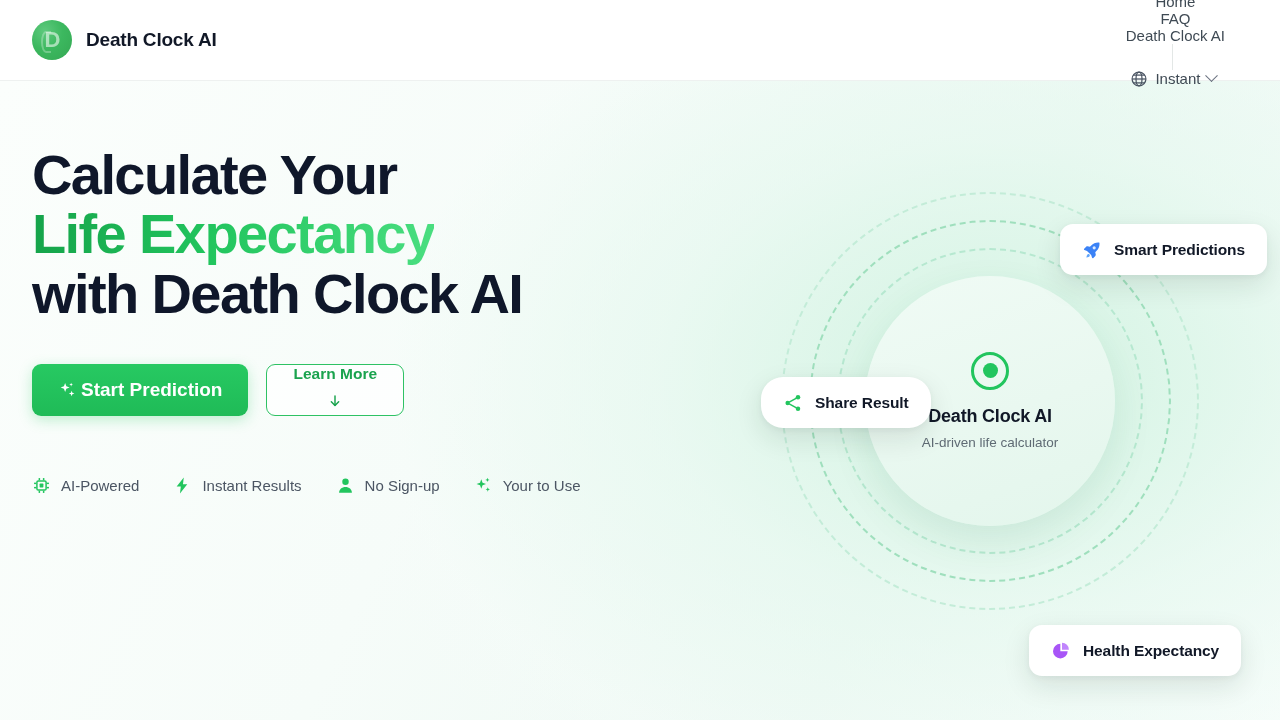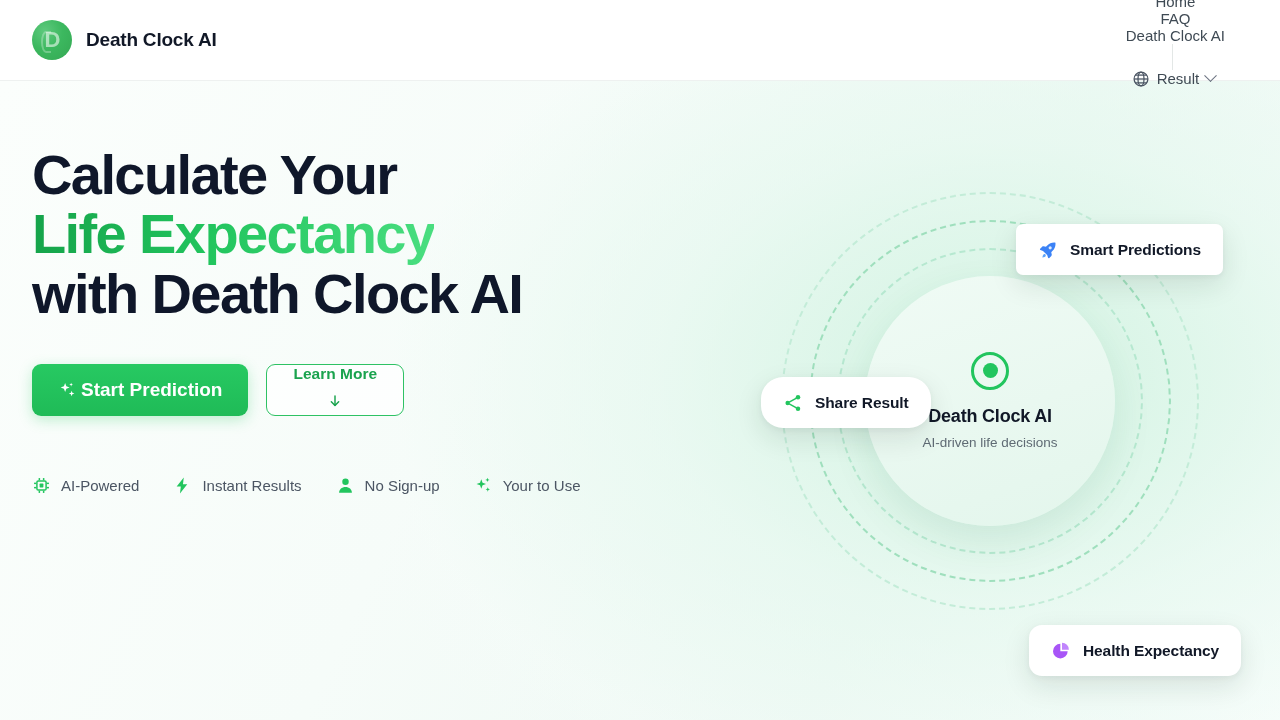--- a/index.html
+++ b/index.html
@@ -118,21 +118,21 @@
   #core-sub { margin-top:8px; font-size:13.5px; color:#5f6b74; }
 
   
   .fcard {
     position:absolute; background:#ffffff; border-radius:13px;
     box-shadow:0 10px 28px rgba(15,40,30,0.11), 0 2px 6px rgba(15,40,30,0.05);
     display:flex; align-items:center; gap:12px;
     padding:0 22px; height:51px; white-space:nowrap;
   }
   .fcard-label { font-size:15.5px; font-weight:bold; color:#111827; letter-spacing:-0.1px; }
-  #card-smart  { left:1016px; top:143px;border-radius:7px; }
+  #card-smart  { left:1060px; top:143px; }
   #card-share  { left:761px; top:296px;border-radius:22px; }
   #card-health { left:1029px; top:544px; }
 
   svg { display:block; }
 </style>
 </head>
 <body>
 
 <div id="header">
   <div id="brand">
@@ -150,21 +150,21 @@
     <div id="lang-switch">
       <span>
         <svg width="18" height="18" viewBox="0 0 24 24" fill="none" stroke="#4b5563" stroke-width="1.7">
           <circle cx="12" cy="12" r="9.2"></circle>
           <ellipse cx="12" cy="12" rx="4" ry="9.2"></ellipse>
           <line x1="2.9" y1="12" x2="21.1" y2="12"></line>
           <line x1="4.4" y1="6.8" x2="19.6" y2="6.8"></line>
           <line x1="4.4" y1="17.2" x2="19.6" y2="17.2"></line>
         </svg>
       </span>
-      <span id="lang-label">Result</span>
+      <span id="lang-label">Instant</span>
       <span class="chev"></span>
     </div>
   </nav>
 </div>
 
 <div id="hero">
 
   <div id="left-col">
     <h1 id="headline">
       <span>Calculate Your</span><br>
@@ -250,21 +250,21 @@
   <div id="visual">
     <div class="ring" id="ring-outer"></div>
     <div class="ring" id="ring-mid"></div>
     <div class="ring" id="ring-inner"></div>
 
     <div id="core">
       <div id="core-icon">
           <i></i>
         </div>
       <div id="core-title">Death Clock AI</div>
-      <div id="core-sub">AI-driven life decisions</div>
+      <div id="core-sub">AI-driven life calculator</div>
     </div>
   </div>
 
   <div class="fcard" id="card-smart">
     <span>
       <svg width="20" height="20" viewBox="0 0 24 24" fill="#3b82f6">
         <path d="M20.8 3.2c-3.6-.5-7.2.9-9.7 3.4l-1.6 1.6-2.9-.6c-.6-.1-1.2.1-1.6.5L2.6 10.5c-.5.5-.3 1.3.3 1.5l3.1 1.1 5 5 1.1 3.1c.2.6 1 .8 1.5.3l2.4-2.4c.4-.4.6-1 .5-1.6l-.6-2.9 1.6-1.6c2.5-2.5 3.9-6.1 3.4-9.7-.02-.1-.1-.18-.2-.2z"></path>
         <circle cx="14.6" cy="9.4" r="1.9" fill="#dbeafe"></circle>
         <path d="M6.6 17.4c-1 1-1.3 3.6-1.3 3.6s2.6-.3 3.6-1.3c.65-.65.6-1.7 0-2.3s-1.65-.65-2.3 0z" fill="#60a5fa"></path>
       </svg>

